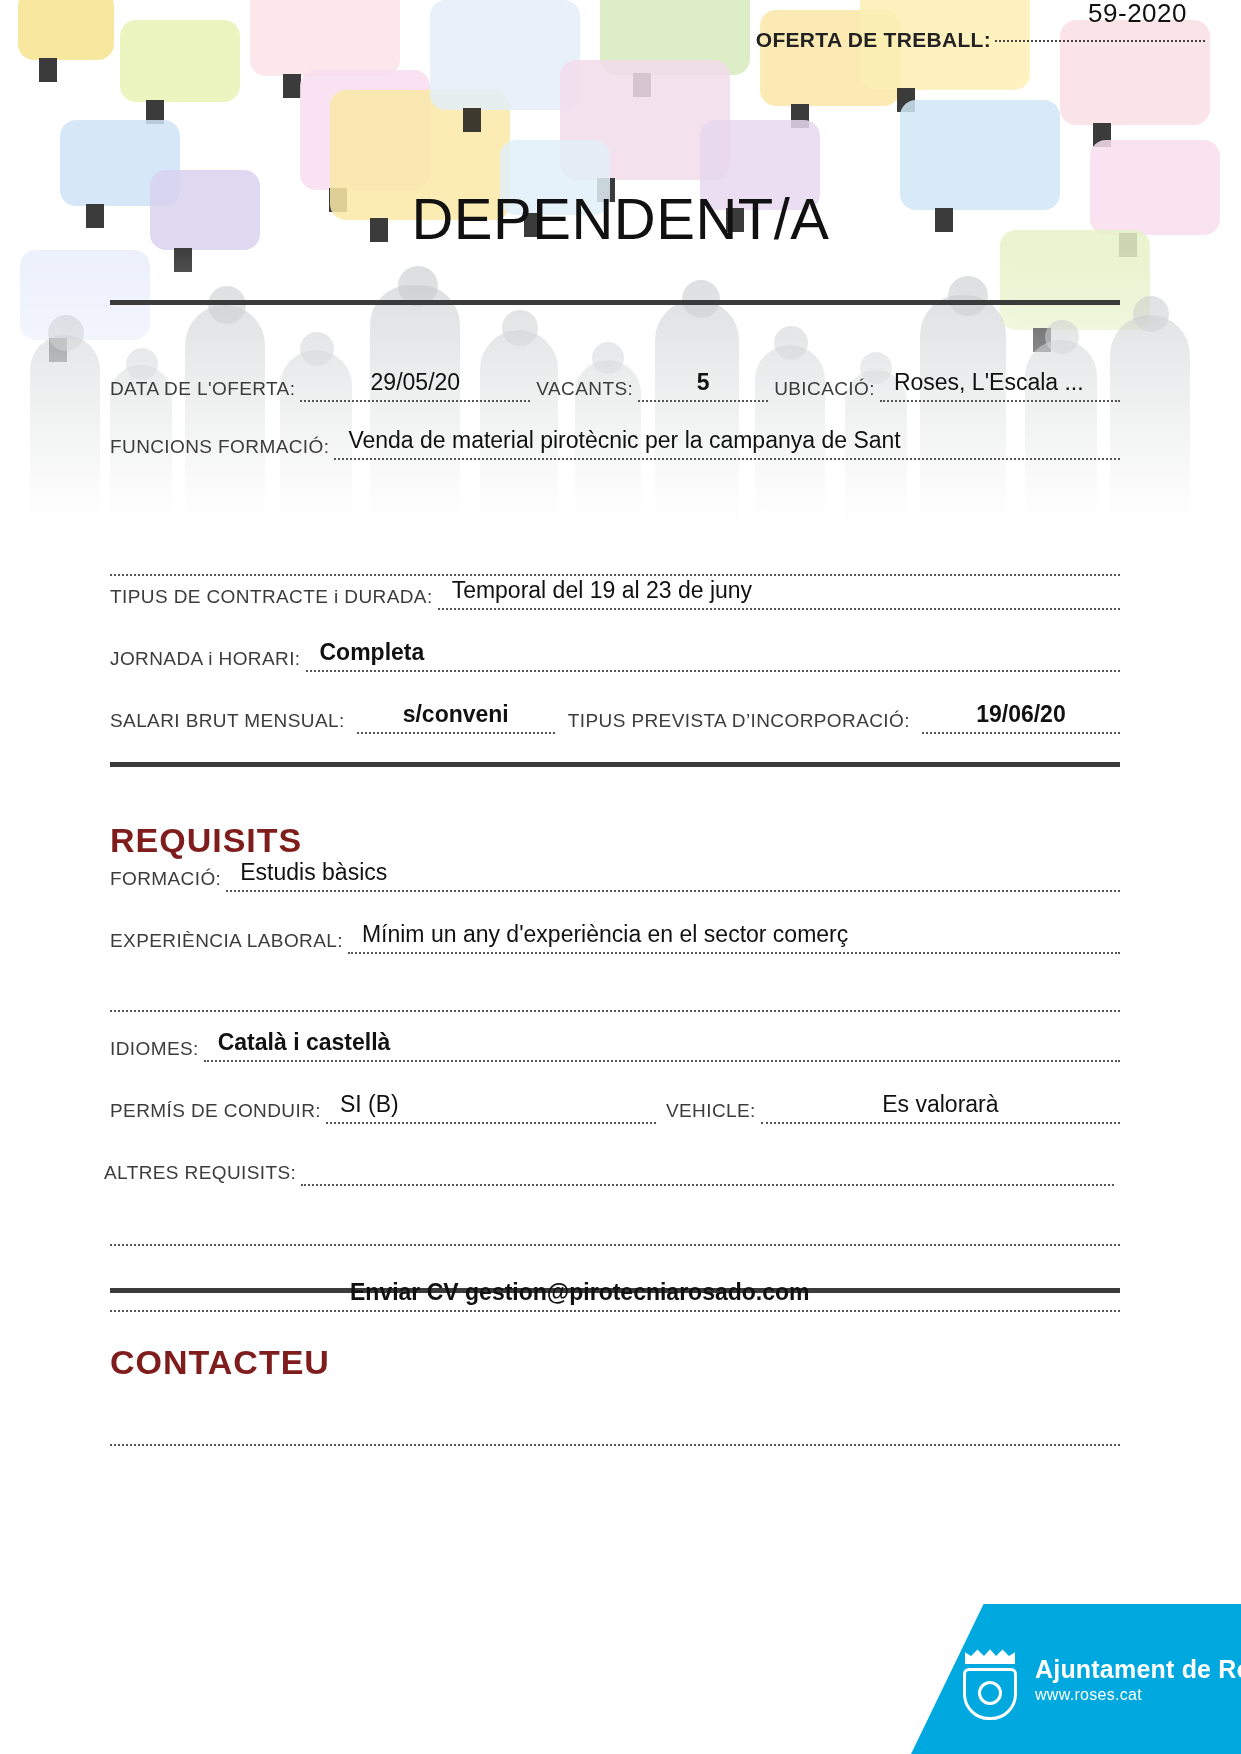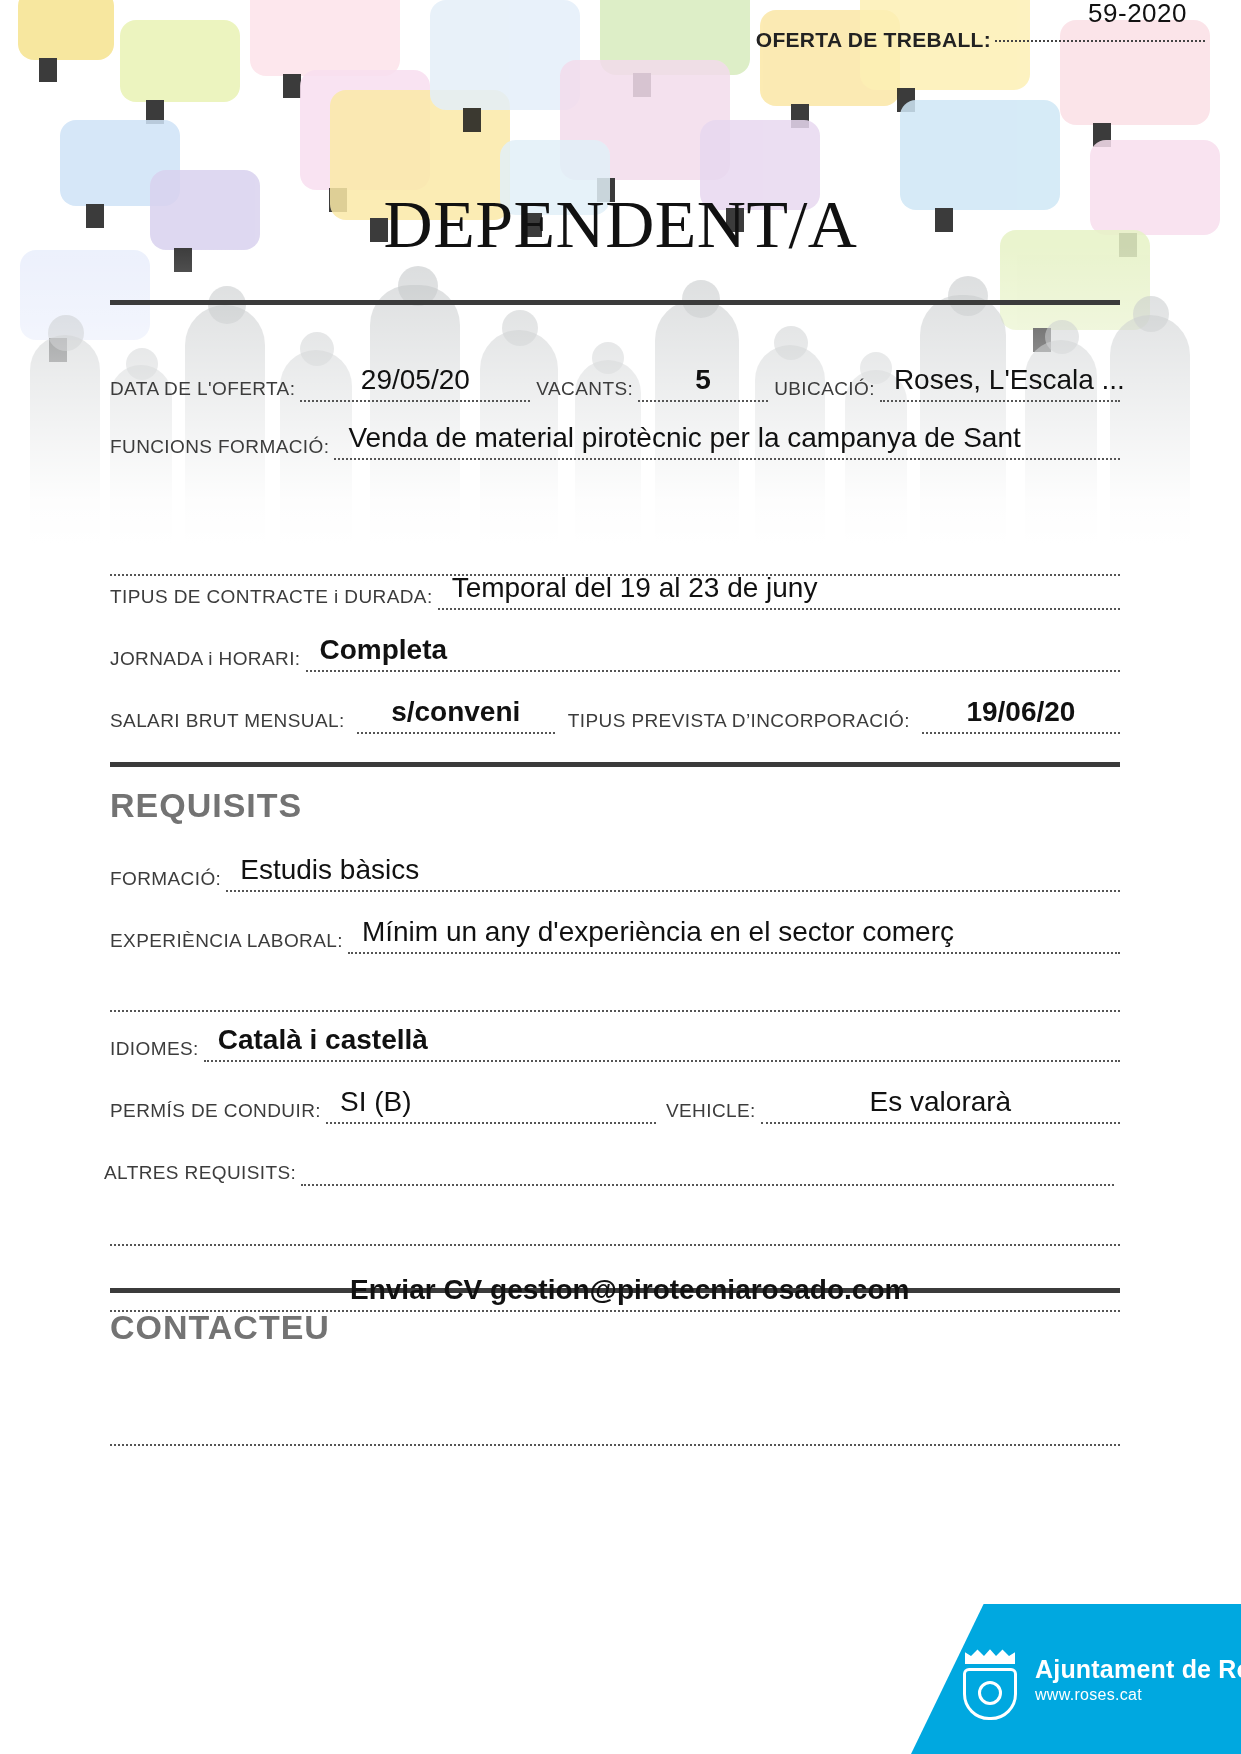--- a/index.html
+++ b/index.html
@@ -107,44 +107,44 @@
     font-size: 26px;
     color: #111;
     letter-spacing: .5px;
   }
 
   .title {
     position: absolute;
     left: 0; right: 0;
     top: 185px;
     text-align: center;
-    font-size: 68px;
+    font-size: 58px;
     font-weight: 400;
     letter-spacing: .5px;
     color: #111;
-    font-family: Liberation Serif, serif;
   }
 
   .rule {
     position: absolute;
     left: 110px;
     width: 1010px;
     border-top: 5px solid #3b3b3b;
   }
   .rule.r1 { top: 300px; }
   .rule.r2 { top: 762px; }
   .rule.r3 { top: 1288px; }
 
   .section-title {
     position: absolute;
     left: 110px;
     font-size: 34px;
     font-weight: bold;
     letter-spacing: 1px;
-    color: #737373;
+    color: #7f1d1d;
+    margin-top: 35px;
   }
   .section-title.requisits { top: 786px; }
   .section-title.contacteu { top: 1308px; }
 
   
   .field {
     position: absolute;
     display: flex;
     align-items: flex-end;
     white-space: nowrap;
@@ -159,21 +159,21 @@
     position: relative;
     flex: 1 1 auto;
     border-bottom: 2.5px dotted #555;
     height: 30px;
     margin-left: 5px;
   }
   .val {
     position: absolute;
     left: 14px;
     bottom: 4px;
-    font-size: 28px;
+    font-size: 23px;
     color: #111;
     white-space: nowrap;
   }
   .val.center { left: 50%; transform: translateX(-50%); }
   .val.bold { font-weight: bold; }
 
   
   .cont-line {
     position: absolute;
     left: 110px;

